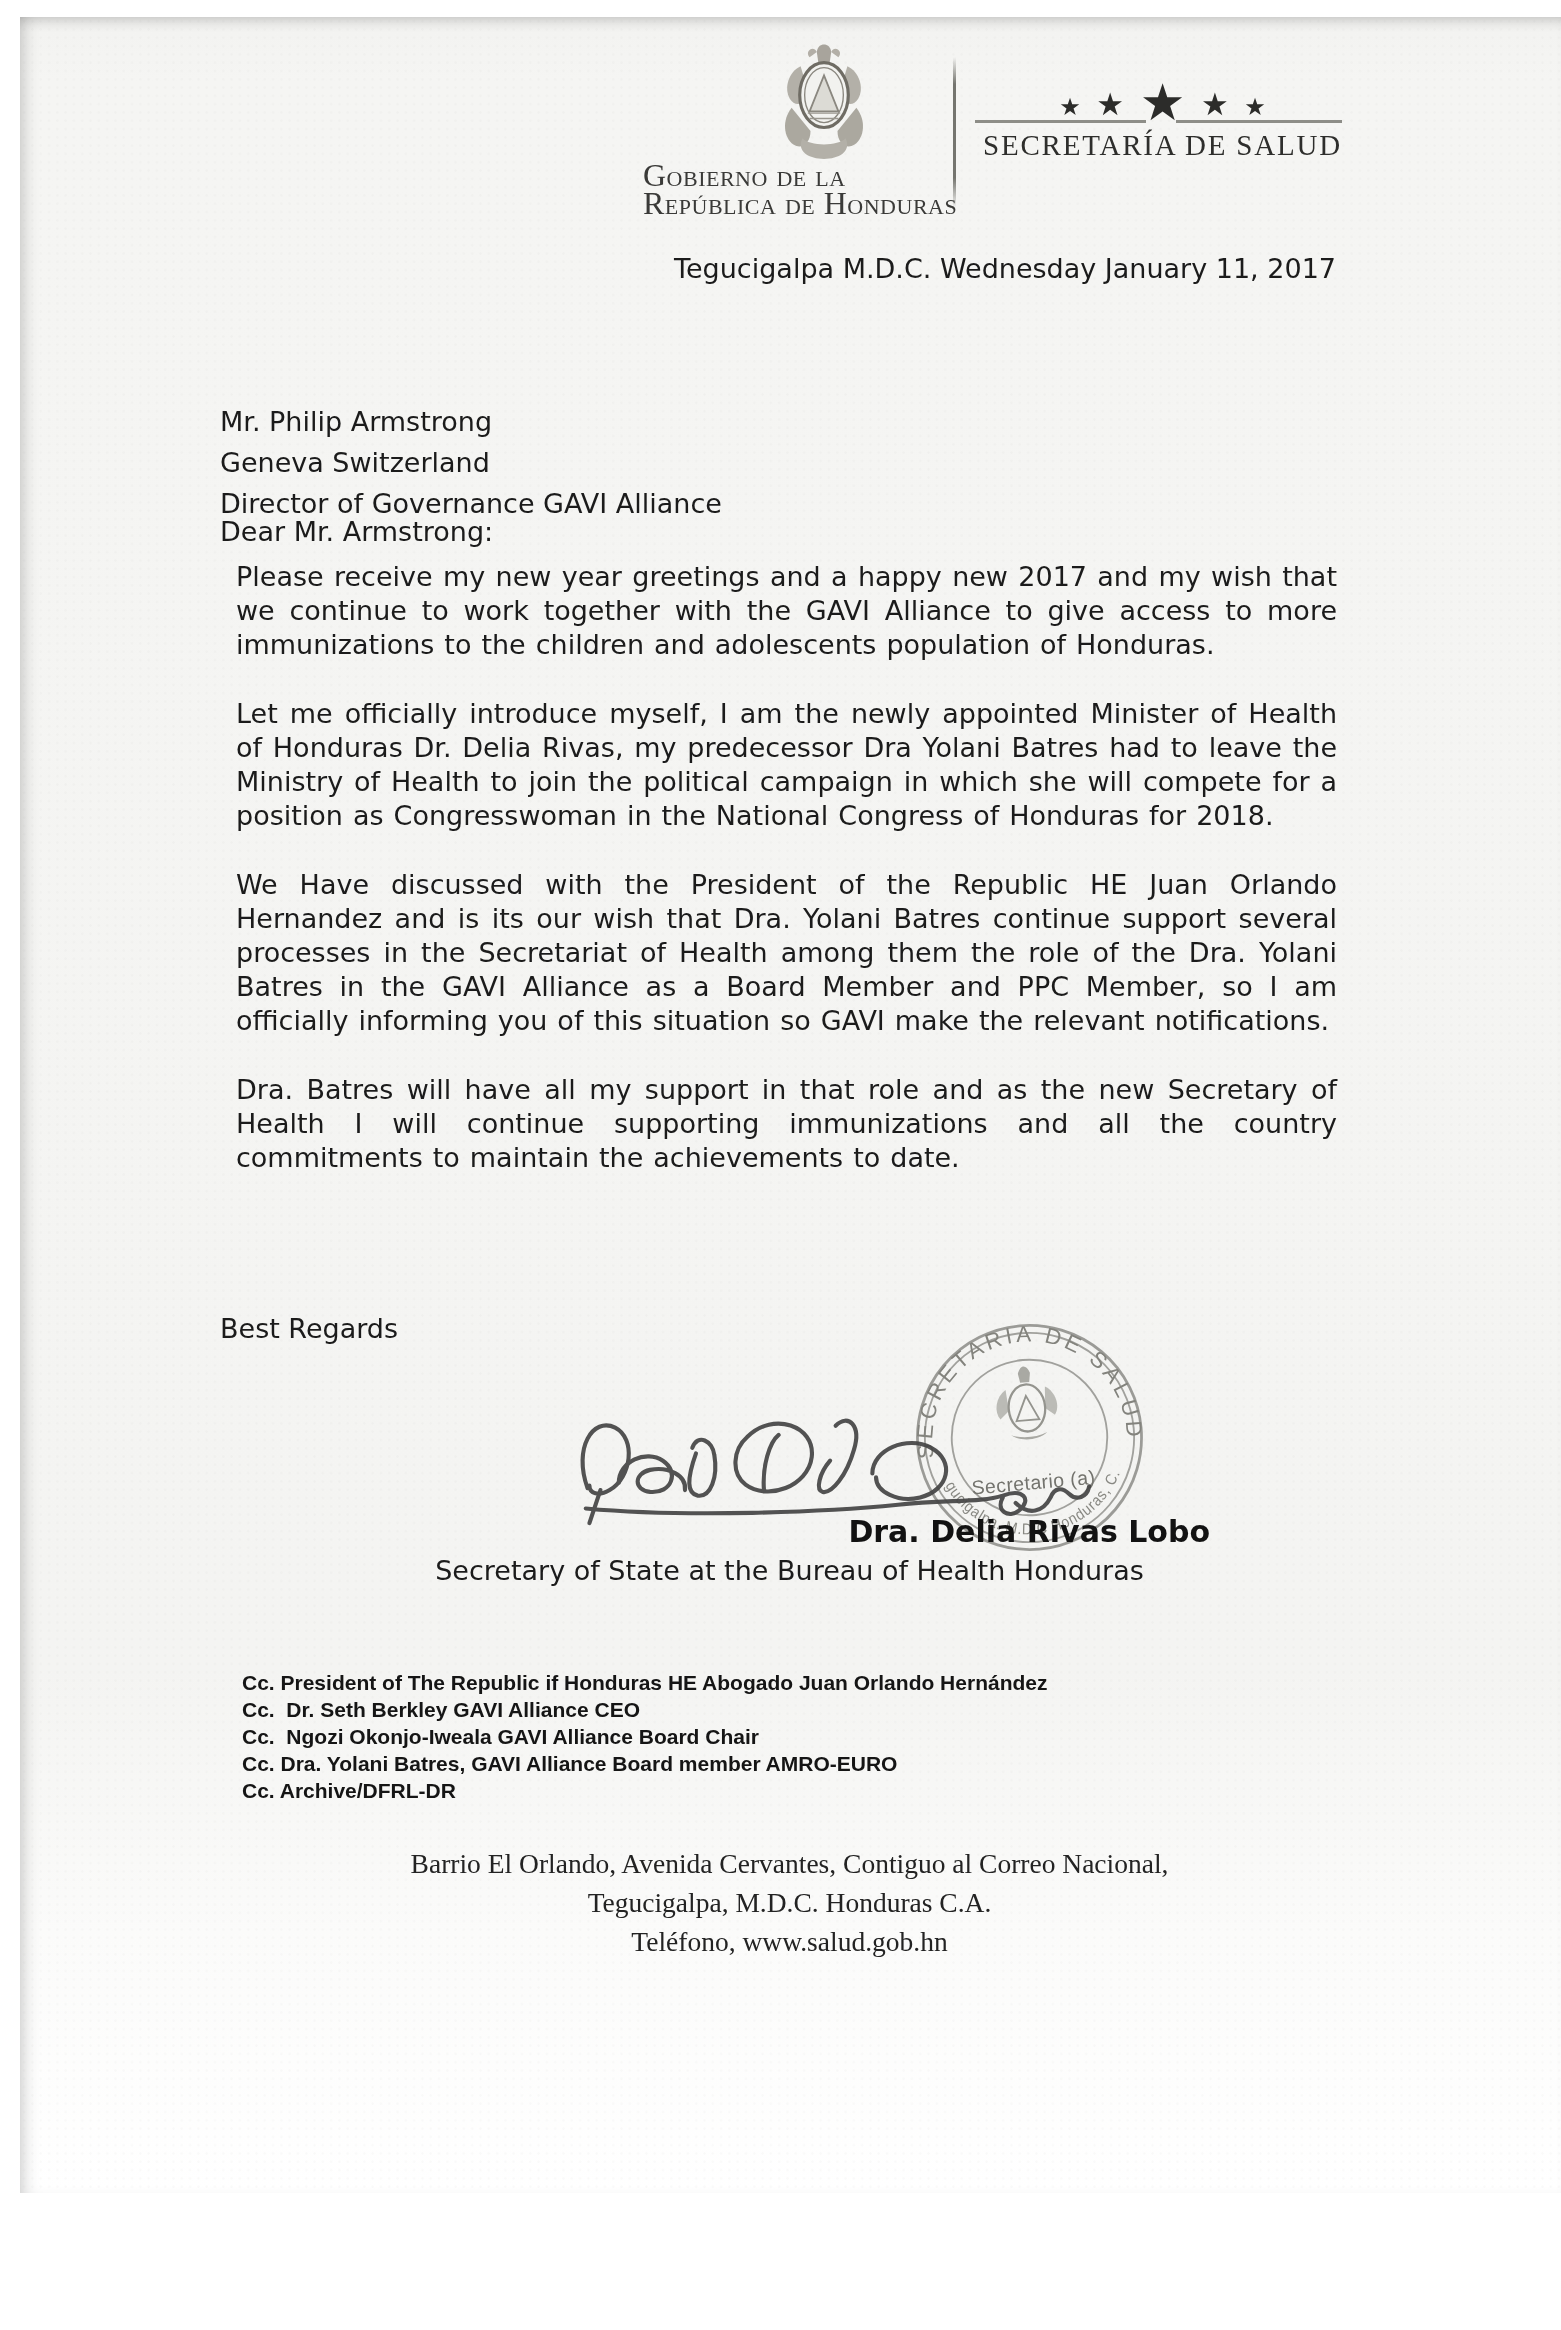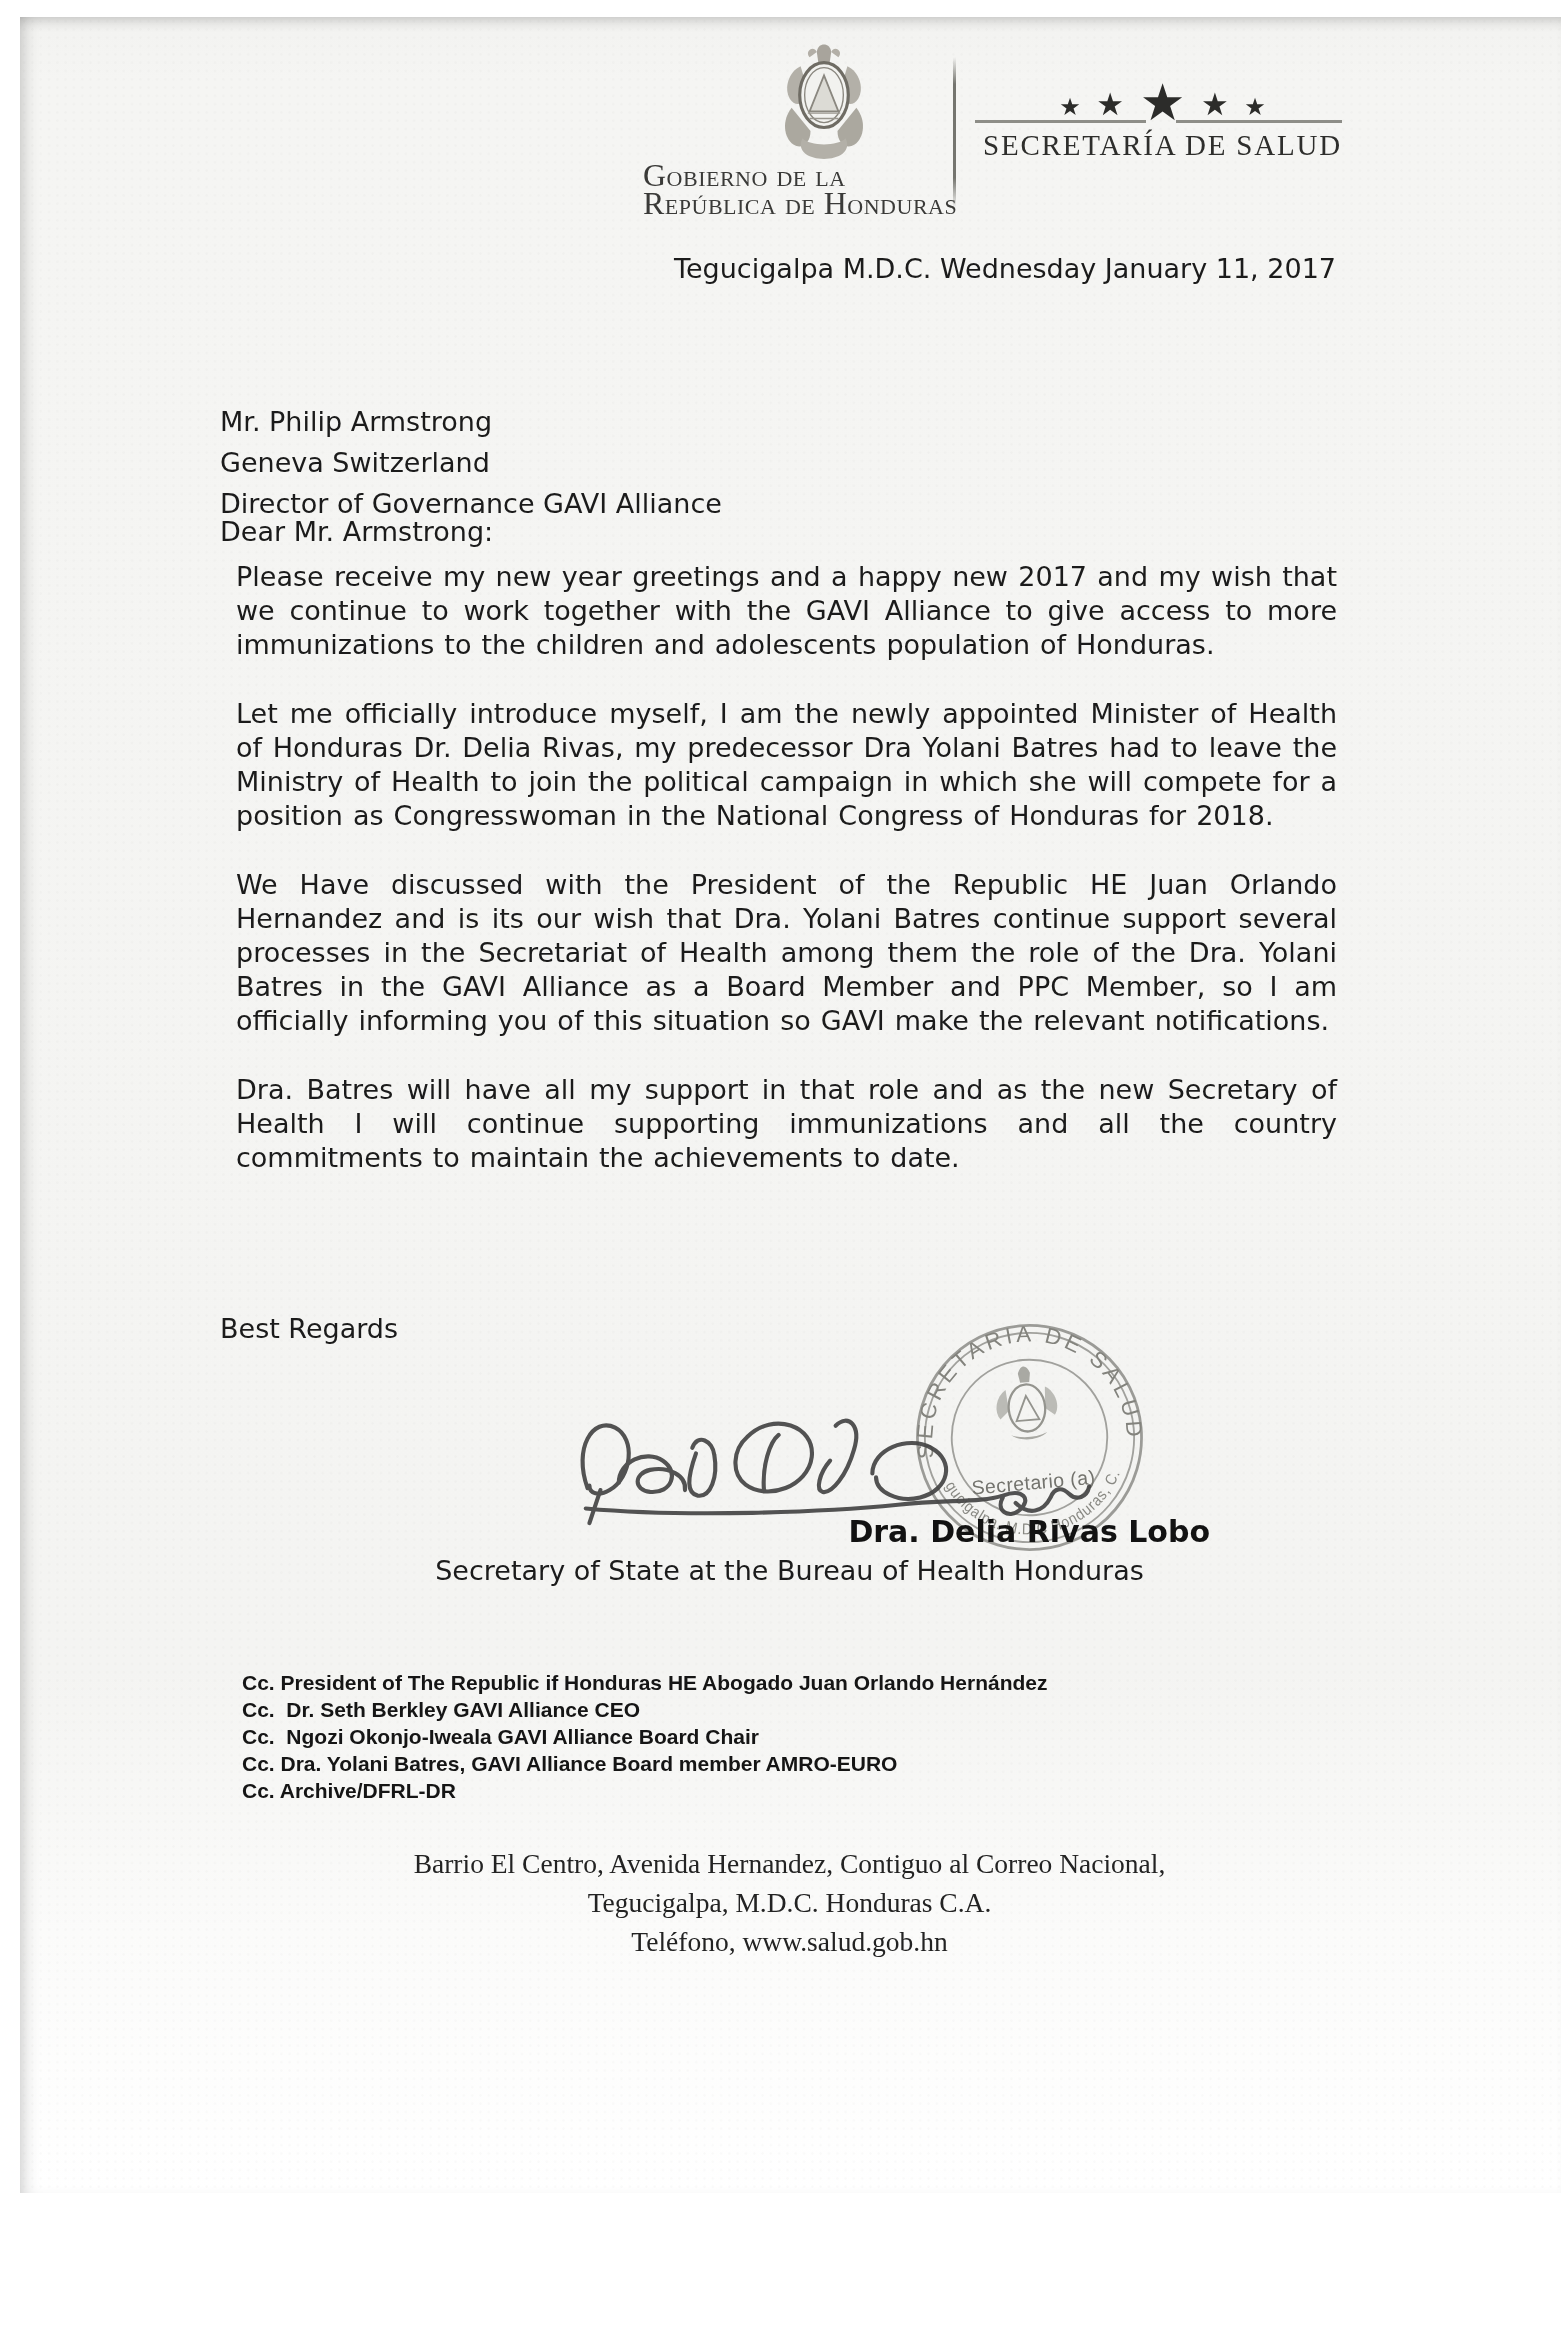--- a/index.html
+++ b/index.html
@@ -154,18 +154,18 @@
 
   <div class="cc">
     <div>Cc. President of The Republic if Honduras HE Abogado Juan Orlando Hernández</div>
     <div>Cc.  Dr. Seth Berkley GAVI Alliance CEO</div>
     <div>Cc.  Ngozi Okonjo-Iweala GAVI Alliance Board Chair</div>
     <div>Cc. Dra. Yolani Batres, GAVI Alliance Board member AMRO-EURO</div>
     <div>Cc. Archive/DFRL-DR</div>
   </div>
 
   <div class="footer">
-    <div>Barrio El Centro, Avenida Hernandez, Contiguo al Correo Nacional,</div>
+    <div>Barrio El Orlando, Avenida Cervantes, Contiguo al Correo Nacional,</div>
     <div>Tegucigalpa, M.D.C. Honduras C.A.</div>
     <div>Teléfono, www.salud.gob.hn</div>
   </div>
 </div>
 
 
 </body></html>

